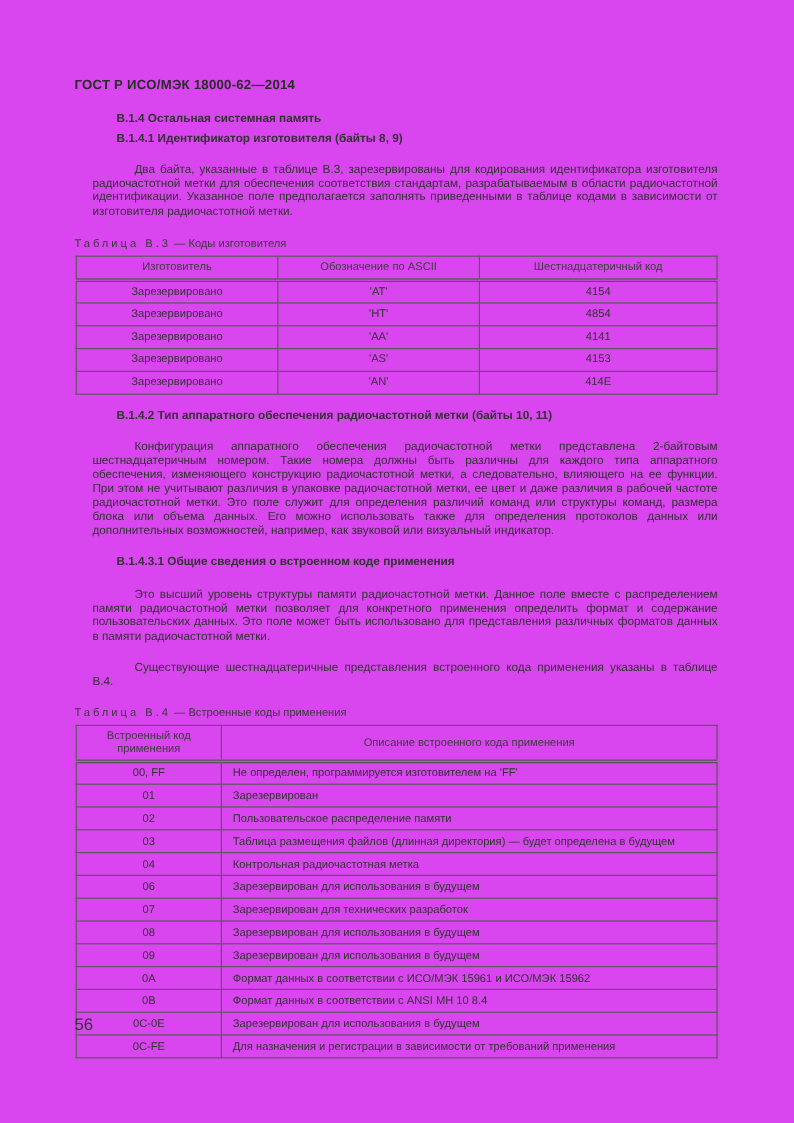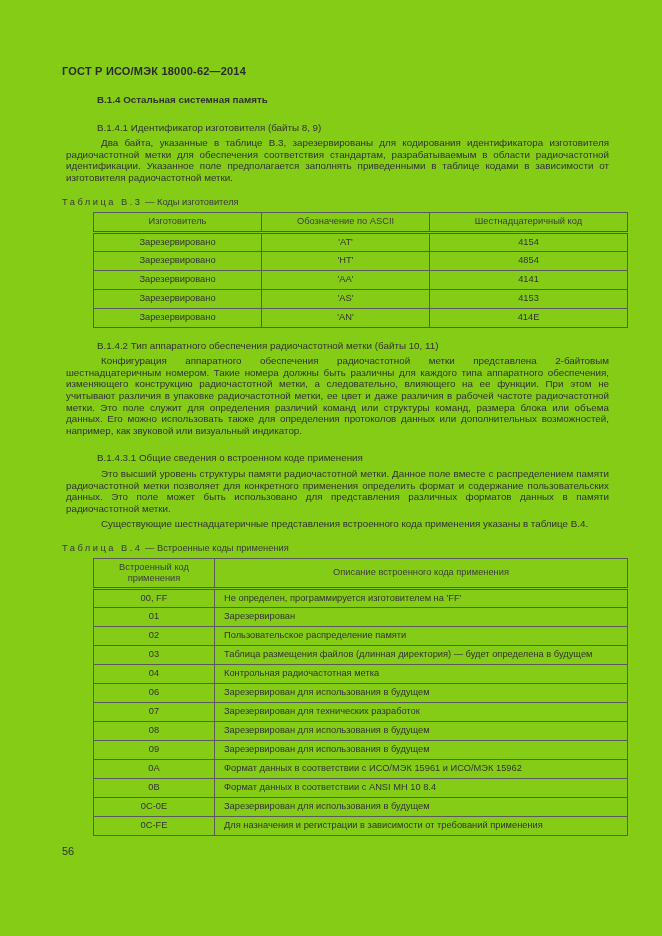--- a/index.html
+++ b/index.html
@@ -7,21 +7,21 @@
   body {
     width: 662px; height: 936px;
     background: #ffffff;
     font-family: "Liberation Sans", sans-serif;
     color: #323232;
     -webkit-font-smoothing: antialiased;
   }
   .page {
     position: relative;
     width: 662px; height: 936px;
-    background: #84cc16;
+    background: #d946ef;
     overflow: hidden;
   }
   .running-header {
     position: absolute;
     left: 62px; top: 65px;
     font-size: 11px;
     font-weight: bold;
     letter-spacing: 0.2px;
     color: #2b2b2b;
   }
@@ -29,41 +29,41 @@
     position: absolute;
     left: 62px; top: 94px;
     width: 551px;
   }
   .heading-bold {
     font-size: 9.8px; font-weight: bold;
     line-height: 11.6px;
     margin: 0 0 0 35px;
   }
   .heading-plain {
-    font-size: 9.8px; font-weight: normal;
+    font-size: 9.8px; font-weight: bold;
     line-height: 11.6px;
-    margin: 16px 0 0 35px;
+    margin: 4px 0 0 35px;
   }
   .para {
     font-size: 9.8px;
     line-height: 11.6px;
-    margin: 4px;
+    margin: 15px;
     text-indent: 35px;
     text-align: justify;
   }
   .tbl-caption {
     font-size: 9.3px;
     margin: 13px 0 5px 0;
     color: #3a3a3a;
   }
   .cap-spaced { letter-spacing: 2.5px; }
   table.gost {
     border-collapse: collapse;
     table-layout: fixed;
-    margin-left: 31px;
+    margin-left: 1px;
     width: 534px;
     border: 1.5px solid #333;
   }
   table.gost td {
     border: 1px solid #5a5a5a;
     font-size: 9.3px;
     line-height: 11px;
     color: #333;
     padding: 3px 6px;
     height: 19px;
@@ -76,21 +76,21 @@
     height: 20px;
     color: #3d3d3d;
   }
   table.b4 td.desc {
     text-align: left;
     padding-left: 9px;
   }
   .page-number {
     position: absolute;
     left: 62px; top: 845px;
-    font-size: 11px;
+    font-size: 14px;
     color: #333;
   }
 </style>
 </head>
 <body>
 
 <div class="page">
 
   <div class="running-header">ГОСТ Р ИСО/МЭК 18000-62—2014</div>
 

